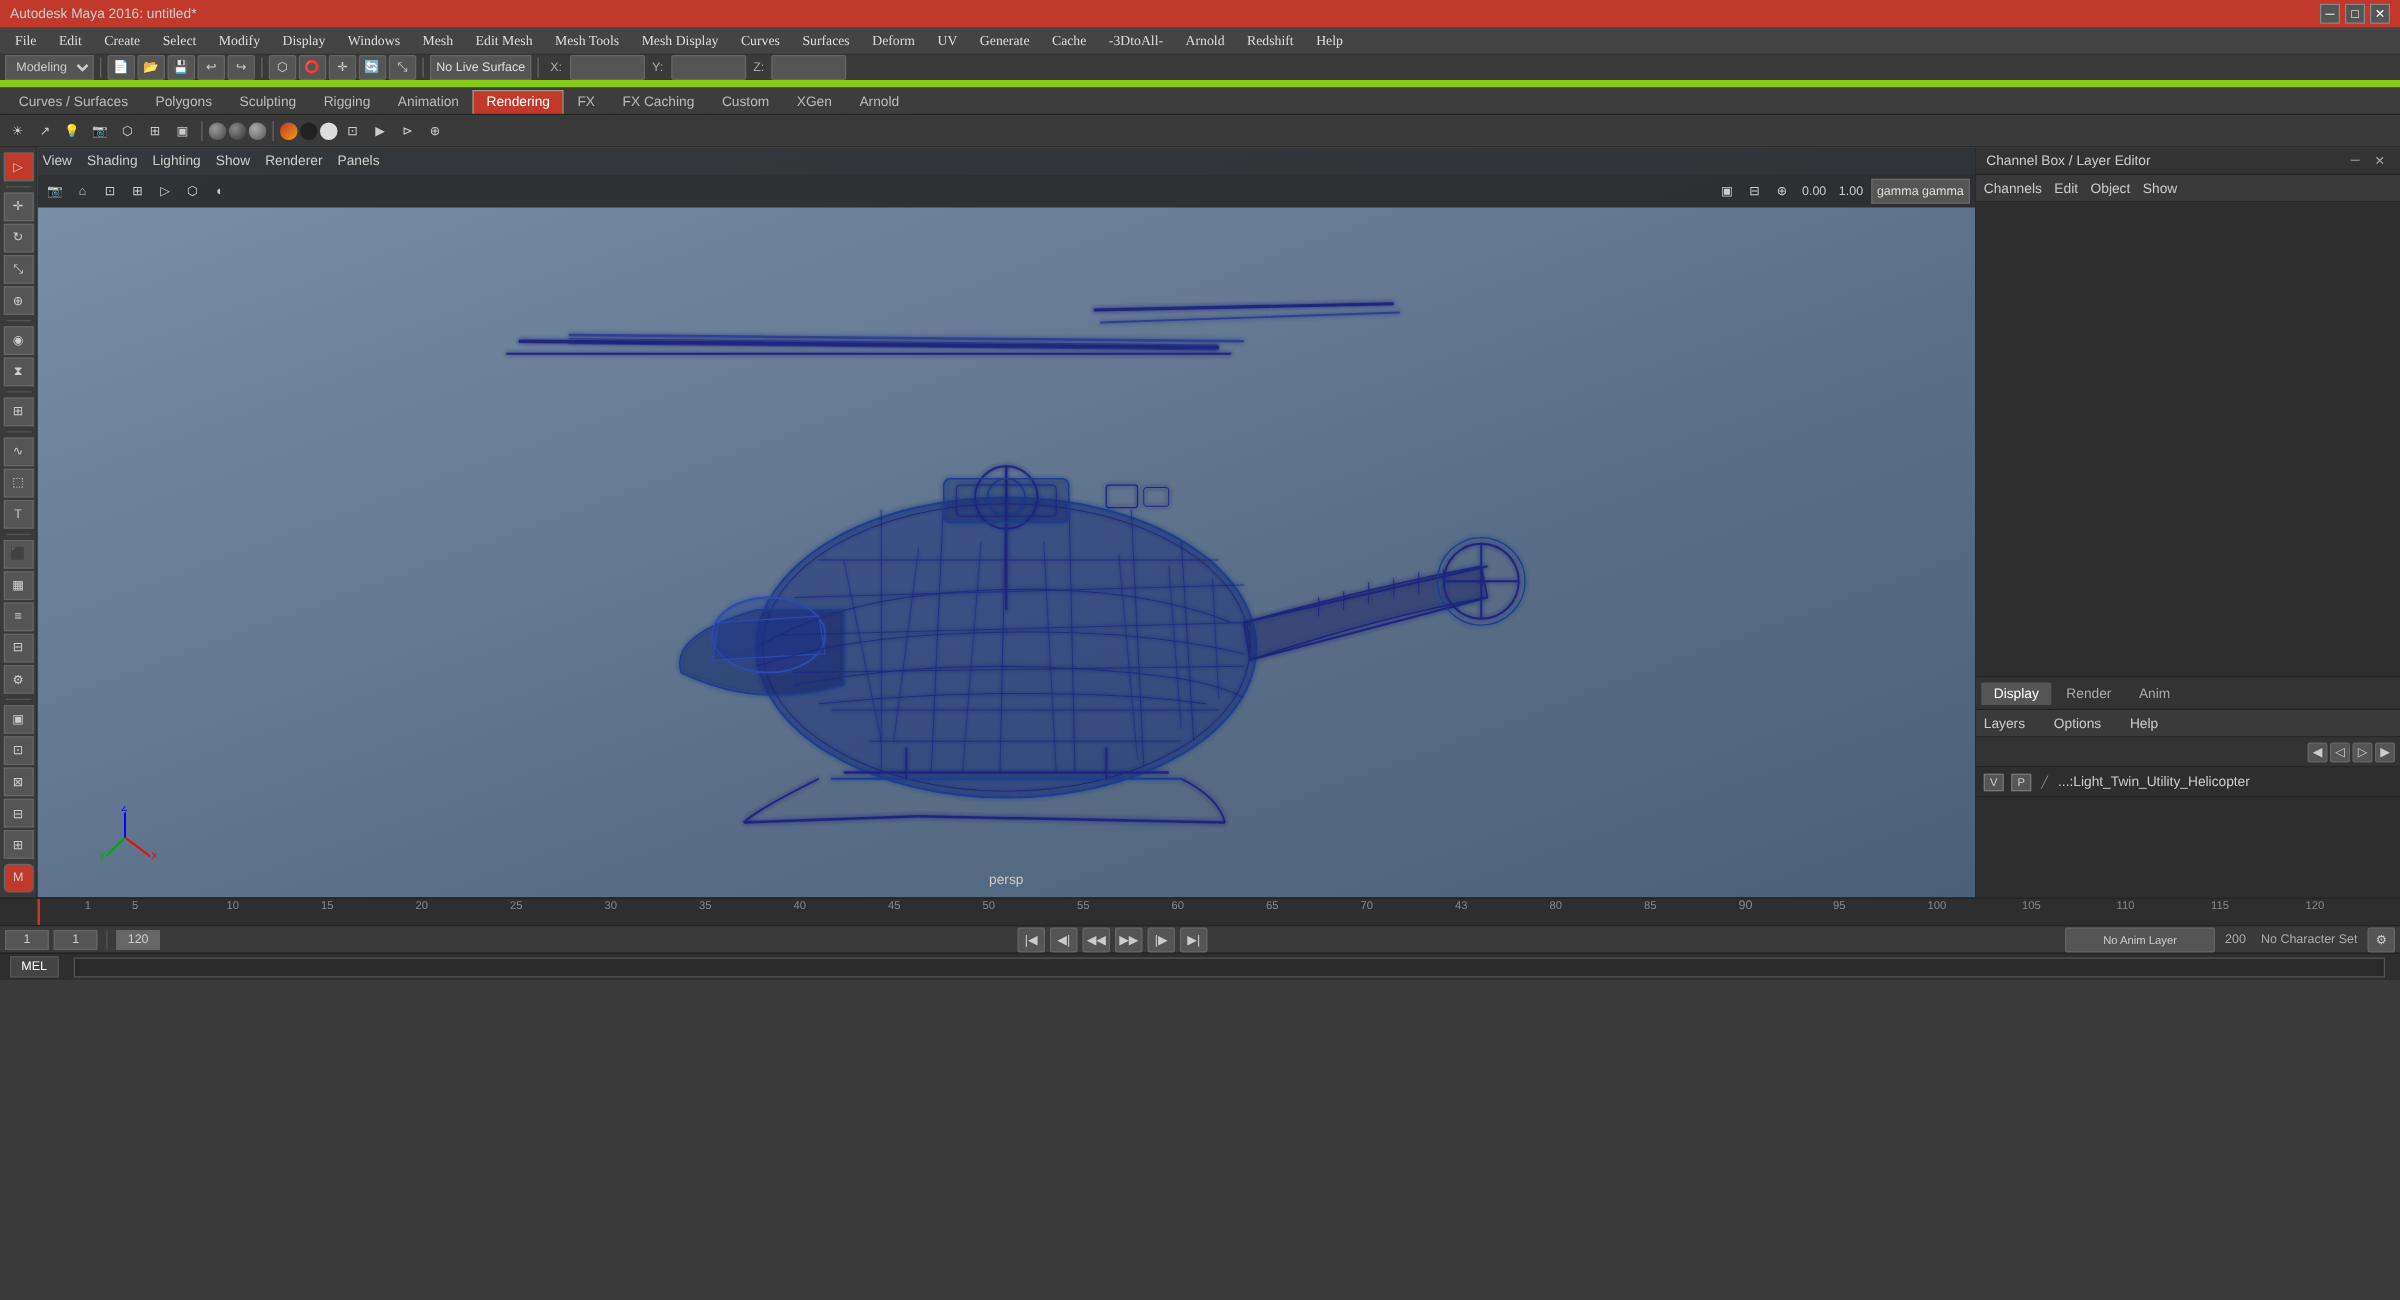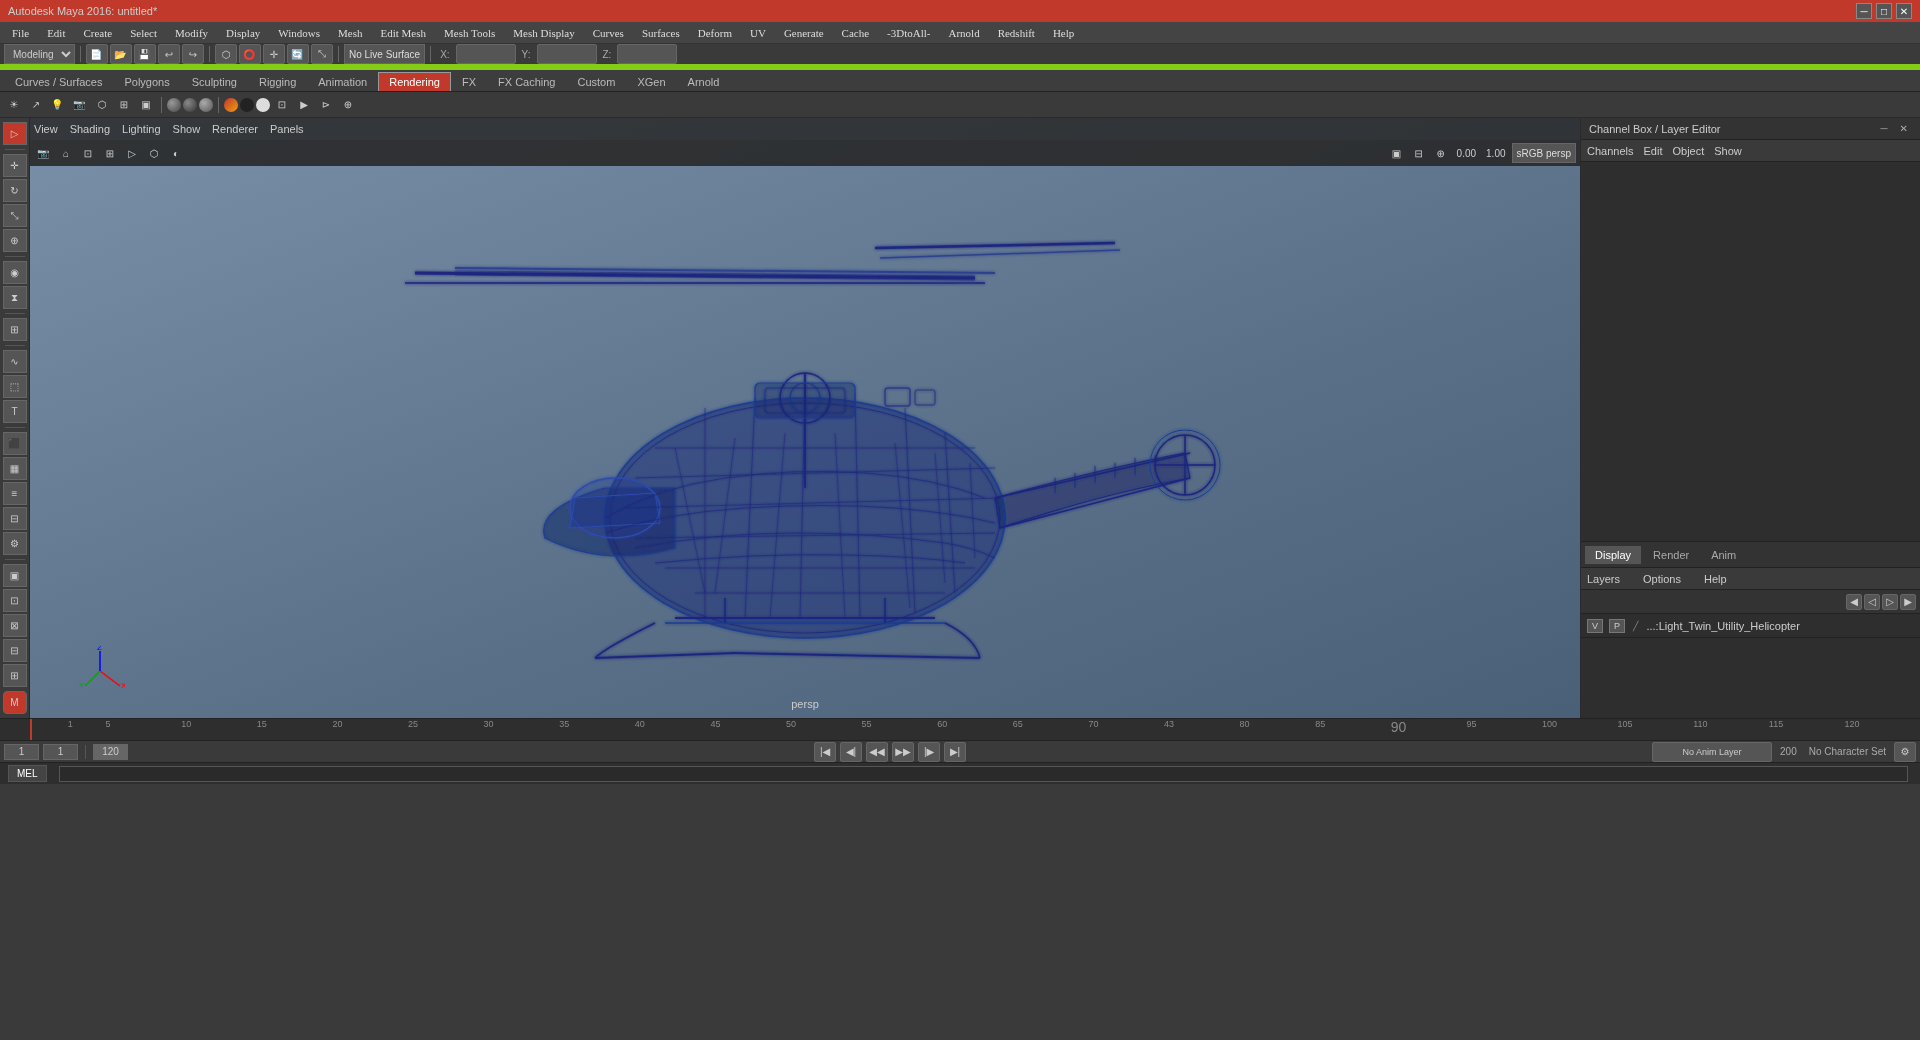--- a/index.html
+++ b/index.html
@@ -296,21 +296,21 @@
       <div class="icon-btn">⊞</div>
       <div class="icon-btn">▷</div>
       <div class="icon-btn">⬡</div>
       <div class="icon-btn">◐</div>
       <div style="flex:1;"></div>
       <div class="icon-btn">▣</div>
       <div class="icon-btn">⊟</div>
       <div class="icon-btn">⊕</div>
       <span style="font-size:10px;color:#ccc;padding:0 4px;">0.00</span>
       <span style="font-size:10px;color:#ccc;padding:0 4px;">1.00</span>
-      <div class="tb-label" style="font-size:10px;">sRGB persp</div>
+      <div class="tb-label" style="font-size:10px;">gamma gamma</div>
     </div>
 
     <div id="helicopter-container">
       <svg width="900" height="520" viewBox="0 0 900 520" xmlns="http://www.w3.org/2000/svg">
         <defs>
           <filter id="glow">
             <feGaussianBlur stdDeviation="1.5" result="coloredBlur"></feGaussianBlur>
             <feMerge>
                 <feMergeNode in="coloredBlur"></feMergeNode>
                 <feMergeNode in="SourceGraphic"></feMergeNode>
@@ -477,21 +477,21 @@
     <span style="position:absolute;left:32%;font-size:9px;color:#888;">40</span>
     <span style="position:absolute;left:36%;font-size:9px;color:#888;">45</span>
     <span style="position:absolute;left:40%;font-size:9px;color:#888;">50</span>
     <span style="position:absolute;left:44%;font-size:9px;color:#888;">55</span>
     <span style="position:absolute;left:48%;font-size:9px;color:#888;">60</span>
     <span style="position:absolute;left:52%;font-size:9px;color:#888;">65</span>
     <span style="position:absolute;left:56%;font-size:9px;color:#888;">70</span>
     <span style="position:absolute;left:60%;font-size:9px;color:#888;">43</span>
     <span style="position:absolute;left:64%;font-size:9px;color:#888;">80</span>
     <span style="position:absolute;left:68%;font-size:9px;color:#888;">85</span>
-    <span style="position:absolute;left:72%;font-size:14px;color:#888;">90</span>
+    <span style="position:absolute;left:72%;font-size:10px;color:#888;">90</span>
     <span style="position:absolute;left:76%;font-size:9px;color:#888;">95</span>
     <span style="position:absolute;left:80%;font-size:9px;color:#888;">100</span>
     <span style="position:absolute;left:84%;font-size:9px;color:#888;">105</span>
     <span style="position:absolute;left:88%;font-size:9px;color:#888;">110</span>
     <span style="position:absolute;left:92%;font-size:9px;color:#888;">115</span>
     <span style="position:absolute;left:96%;font-size:9px;color:#888;">120</span>
 
     <div style="position:absolute;left:0;top:0;width:2px;height:100%;background:#c0392b;"></div>
   </div>
 </div>

